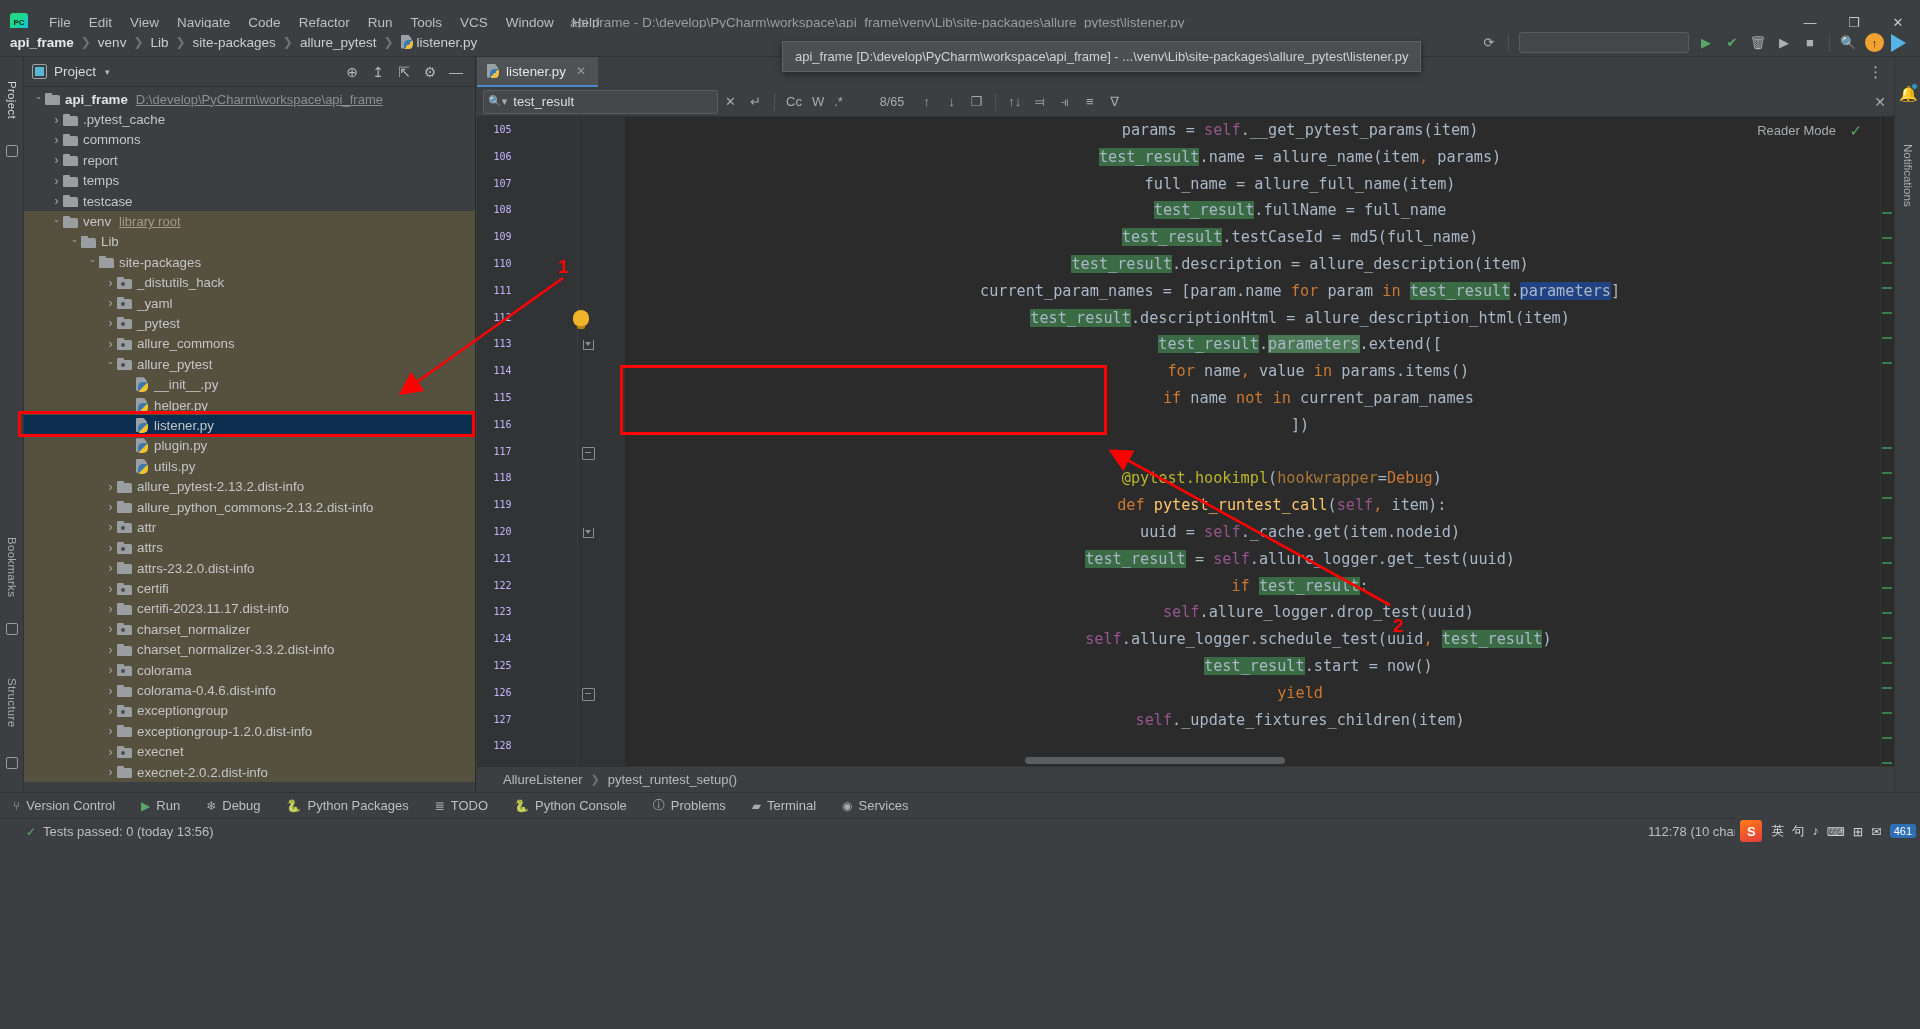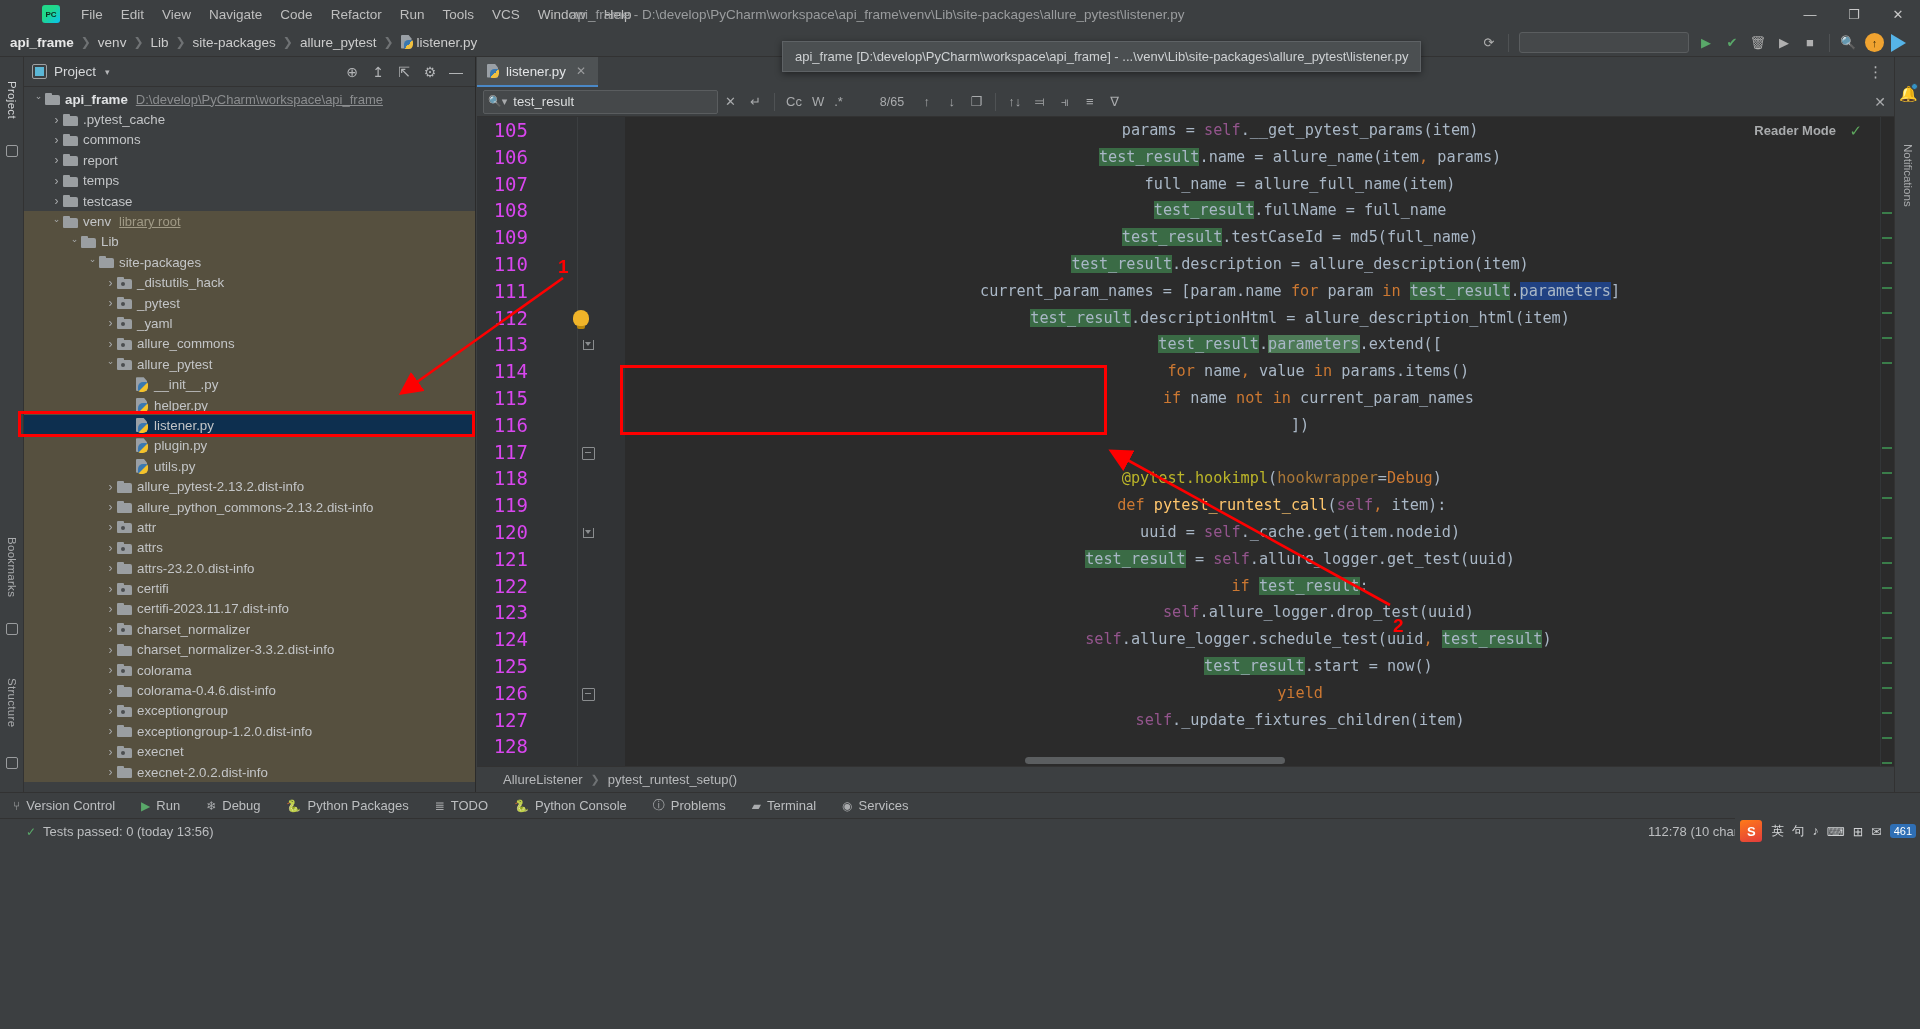--- a/index.html
+++ b/index.html
@@ -9,22 +9,22 @@
     background:#3c3f41;
     font-family:"Liberation Sans", sans-serif;
     font-size:13px;
     color:#bbbbbb;
     overflow:hidden;
     position:relative;
   }
 
   
   #titlebar {
-    position:absolute; left:0; top:0; width:1920px; height:28px;
-    background:#3c3f41; display:flex; align-items:center;padding-left:32px;
+    position:absolute; left:0; top:8px; width:1920px; height:28px;
+    background:#3c3f41; display:flex; align-items:center;
   }
   #pclogo {
     width:18px; height:18px; margin-left:10px; margin-right:12px;
     background:linear-gradient(135deg,#21d789 0%,#21d789 40%,#07c3f2 100%);
     border-radius:3px; position:relative; flex:0 0 auto;
   }
   #pclogo:after {
     content:"PC"; position:absolute; inset:0; color:#0c2b1d;
     font-size:8px; font-weight:bold; display:flex; align-items:center; justify-content:center;
   }
@@ -245,22 +245,22 @@
   #findbar-close { position:absolute; right:8px; color:#a9abad; font-size:14px; }
 
   
   #coderegion { flex:1 1 auto; position:relative; overflow:hidden; background:#2b2b2b; }
   #gutter {
     position:absolute; left:0; top:0; width:148px; height:100%;
     background:#313335;
   }
   #gutter .gcol-num { position:absolute; left:0; top:0; width:60px; }
   .gnum {
-    height:26.8px; line-height:26.8px; text-align:right; padding-right:9px;
-    color:#d946ef; font-size:19px; font-family:"DejaVu Sans Mono", monospace;
+    height:26.8px; line-height:26.8px; text-align:center; padding-right:9px;
+    color:#c4b5fd; font-size:10px; font-family:"DejaVu Sans Mono", monospace;
   }
   #gutter .gline { position:absolute; left:100px; top:0; bottom:0; width:1px; background:#3c3f41; }
   #codelines {
     position:absolute; left:148px; top:0; right:0; bottom:0;
     font-family:"DejaVu Sans Mono", monospace; font-size:15.2px;
   }
   .cline { height:26.8px; line-height:26.8px; white-space:pre; padding-left:8px;text-align:center; }
   .tk-def { color:#cc7832; }
   .tk-kw  { color:#cc7832; }
   .tk-self{ color:#94558d; }
@@ -296,21 +296,21 @@
     position:absolute; left:96px; width:16px; height:16px;
     background:#f0b429; border-radius:50% 50% 40% 40%;
   }
   #bulb:after {
     content:""; position:absolute; left:4px; bottom:-3px; width:8px; height:3px;
     background:#b8860b; border-radius:0 0 2px 2px;
   }
 
   
   #readermode {
-    position:absolute; right:58px; top:6px; color:#a9abad; font-size:13px;font-weight:bold;
+    position:absolute; right:58px; top:6px; color:#a9abad; font-size:13px;
   }
   #readercheck { position:absolute; right:32px; top:5px; color:#5ea85e; font-size:15px; }
 
   
   #stripe {
     position:absolute; right:0; top:0; width:14px; bottom:0; background:#2b2b2b;
     border-left:1px solid #333638;
   }
   .stripemark { position:absolute; right:2px; width:10px; height:2px; background:#3a7d4a; }
 
@@ -519,28 +519,28 @@
         <span class="fold pkg">
           <span class="dot"></span>
         </span>
         <span class="tlabel">_distutils_hack</span>
       </div>
       <div class="trow i4 venvzone">
         <span class="arr closed"></span>
         <span class="fold pkg">
           <span class="dot"></span>
         </span>
+        <span class="tlabel">_yaml</span>
+      </div>
+      <div class="trow i4 venvzone">
+        <span class="arr closed"></span>
+        <span class="fold pkg">
+          <span class="dot"></span>
+        </span>
         <span class="tlabel">_pytest</span>
-      </div>
-      <div class="trow i4 venvzone">
-        <span class="arr closed"></span>
-        <span class="fold pkg">
-          <span class="dot"></span>
-        </span>
-        <span class="tlabel">_yaml</span>
       </div>
       <div class="trow i4 venvzone">
         <span class="arr closed"></span>
         <span class="fold pkg">
           <span class="dot"></span>
         </span>
         <span class="tlabel">allure_commons</span>
       </div>
       <div class="trow i4 venvzone">
         <span class="arr open"></span>

